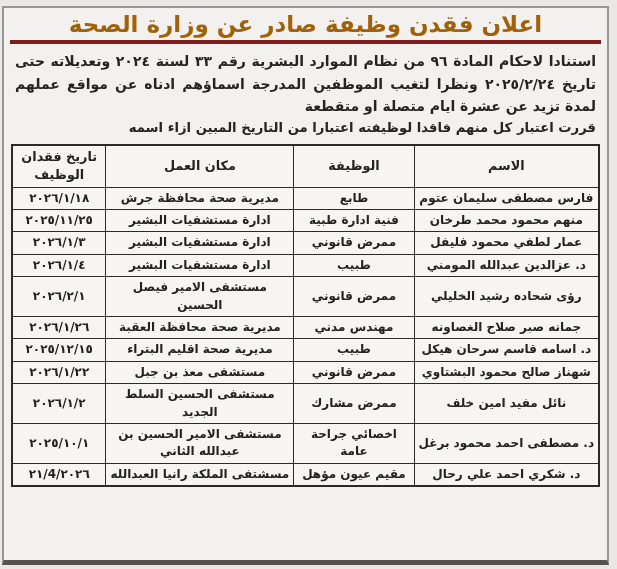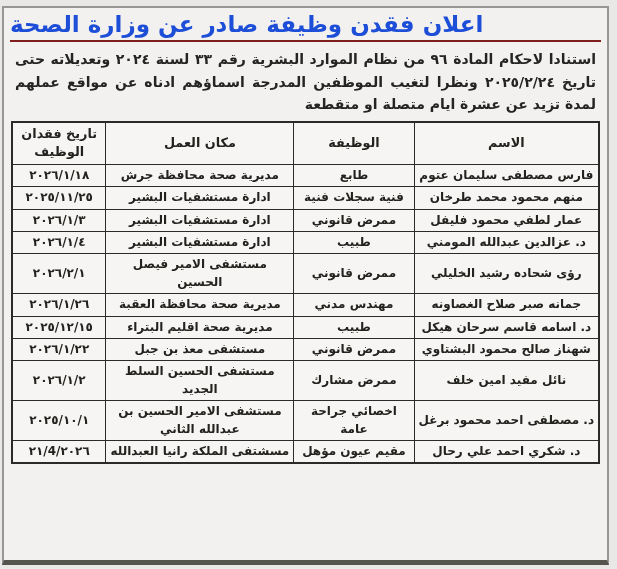--- a/index.html
+++ b/index.html
@@ -20,23 +20,23 @@
     direction: rtl;
     color: #1d1d1b;
     overflow: hidden;
   }
   .title {
     margin: 1px 6px 0 6px;
     padding: 2px 0 3px 0;
     font-size: 23px;
     line-height: 1.15;
     font-weight: bold;
-    text-align: left;
-    color: #1d4ed8;
-    border-bottom: 2px solid #7f1d1d;
+    text-align: center;
+    color: #a16207;
+    border-bottom: 4px solid #7f1d1d;
   }
   .intro {
     margin: 6px 11px 0 11px;
     font-size: 14px;
     font-weight: bold;
     line-height: 1.58;
     text-align: justify;
     text-align-last: right;
     color: #242422;
   }
@@ -80,20 +80,21 @@
 </style>
 </head>
 <body>
 
 <div class="page">
 
   <h1 class="title">اعلان فقدن وظيفة صادر عن وزارة الصحة</h1>
 
   <p class="intro">استنادا لاحكام المادة ٩٦ من نظام الموارد البشرية رقم ٣٣ لسنة ٢٠٢٤ وتعديلاته حتى تاريخ ٢٠٢٥/٢/٢٤ ونظرا لتغيب الموظفين المدرجة اسماؤهم ادناه عن مواقع عملهم لمدة تزيد عن عشرة ايام متصلة او متقطعة</p>
 
+  <p class="decision">قررت اعتبار كل منهم فاقدا لوظيفته اعتبارا من التاريخ المبين ازاء اسمه</p>
 
   <table class="job-table">
     <colgroup>
       <col class="col-name">
       <col class="col-job">
       <col class="col-workplace">
       <col class="col-date">
     </colgroup>
     <thead>
       <tr>
@@ -105,21 +106,21 @@
     </thead>
     <tbody>
         <tr>
           <td class="cell-name">فارس مصطفى سليمان عتوم</td>
           <td class="cell-job">طابع</td>
           <td class="cell-workplace">مديرية صحة محافظة جرش</td>
           <td class="cell-date">٢٠٢٦/١/١٨</td>
         </tr>
         <tr>
           <td class="cell-name">منهم محمود محمد طرخان</td>
-          <td class="cell-job">فنية سجلات فنية</td>
+          <td class="cell-job">فنية ادارة طبية</td>
           <td class="cell-workplace">ادارة مستشفيات البشير</td>
           <td class="cell-date">٢٠٢٥/١١/٢٥</td>
         </tr>
         <tr>
           <td class="cell-name">عمار لطفي محمود فليفل</td>
           <td class="cell-job">ممرض قانوني</td>
           <td class="cell-workplace">ادارة مستشفيات البشير</td>
           <td class="cell-date">٢٠٢٦/١/٣</td>
         </tr>
         <tr>

